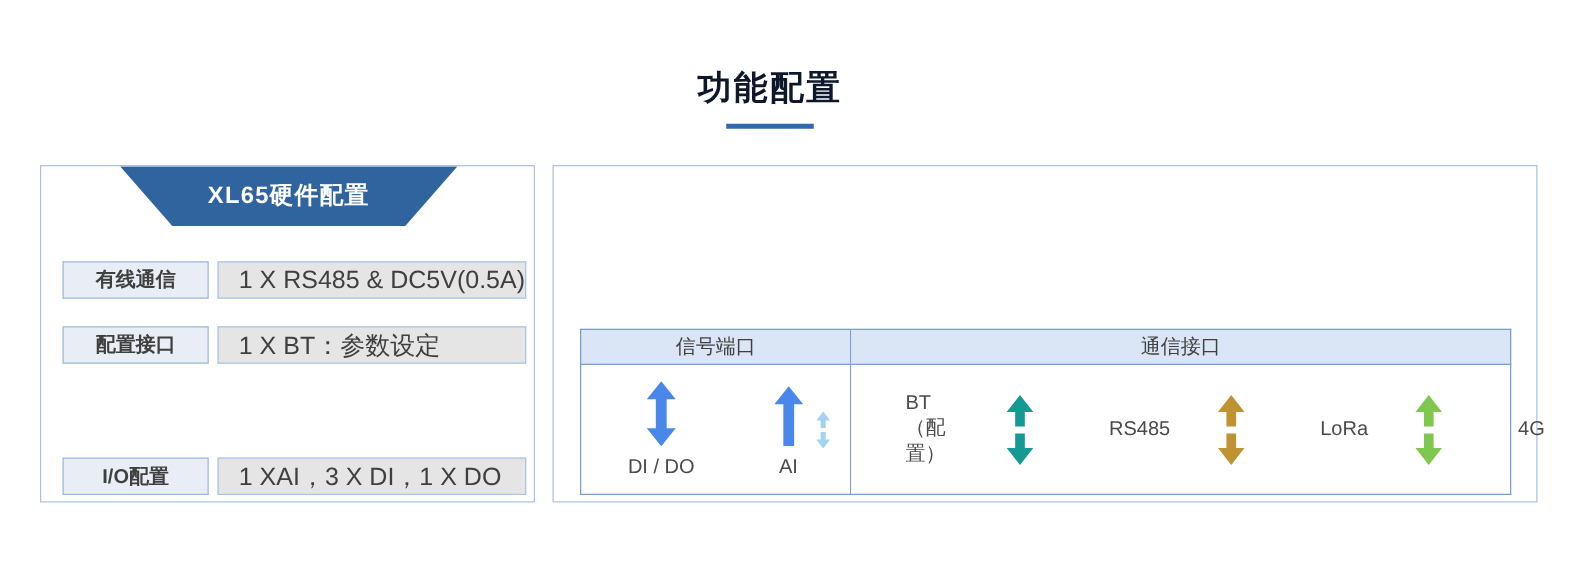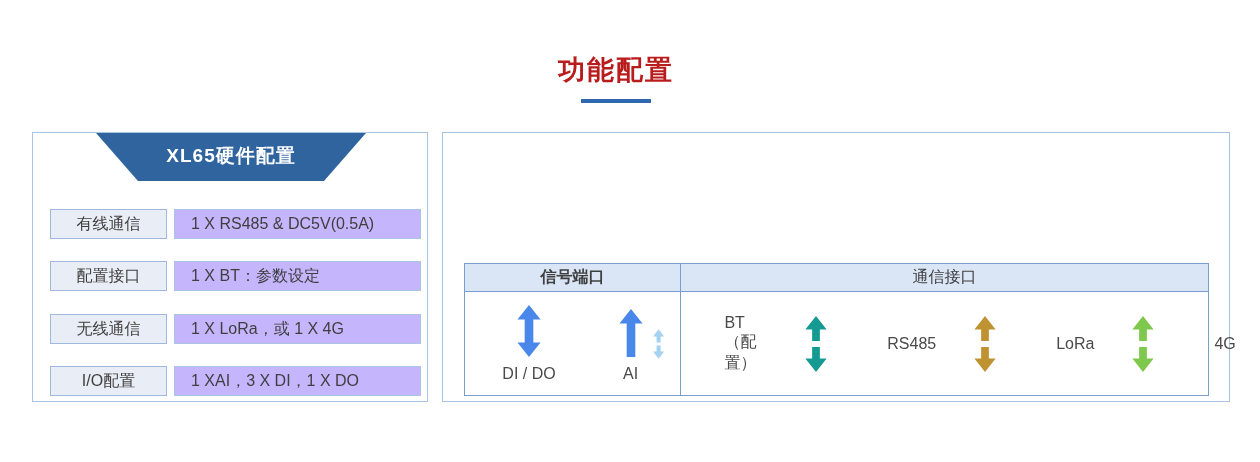--- a/index.html
+++ b/index.html
@@ -1,55 +1,55 @@
 <!DOCTYPE html>
 <html><head>
 <meta charset="utf-8">
 <style>
   * { margin:0; padding:0; box-sizing:border-box; }
   html,body { width:1260px; height:462px; background:#ffffff; overflow:hidden; }
   body { font-family:"Liberation Sans","DejaVu Sans",sans-serif; color:#3f3f3f; position:relative; }
 
   
   .title-wrap { position:absolute; top:52px; left:0; width:1232px; text-align:center; }
-  .page-title { font-size:27px; font-weight:bold; color:#b91c1c; letter-spacing:2px; }
+  .page-title { font-size:27px; font-weight:bold; color:#0f172a; letter-spacing:2px; }
   .title-underline { width:70px; height:4px; margin:11px auto 0; background:#2e68ae; }
 
   
   .panel { position:absolute; top:132px; height:270px; background:#ffffff; border:1px solid #aac4e4; }
   .panel-left  { left:32px;  width:396px; }
   .panel-right { left:442px; width:788px; }
 
   
   .trapezoid { position:absolute; top:0; height:48px; background:#2f649f;
                clip-path:polygon(0 0, 100% 0, calc(100% - 42px) 100%, 42px 100%);
                display:flex; align-items:center; justify-content:center; }
   .panel-left  .trapezoid { left:63px;  width:270px; }
   .panel-right .trapezoid { left:254px; width:280px; }
   .trapezoid span { color:#ffffff; font-size:19px; font-weight:bold; letter-spacing:1px; padding-bottom:2px; }
 
   
   .hw-row { position:absolute; left:17px; height:30px; display:flex; }
   .hw-row.r0 { top:76px; } .hw-row.r1 { top:128px; } .hw-row.r2 { top:181px; } .hw-row.r3 { top:233px; }
   .hw-label { width:117px; height:30px; background:#e9edf5; border:1px solid #9fb9de;
-              display:flex; align-items:center; justify-content:center; font-size:16px; }
-  .hw-value { width:247px; height:30px; margin-left:7px; background:#c4b5fd; border:1px solid #aac4e4;
-              display:flex; align-items:center; padding-left:16px; font-size:16px; }
+              display:flex; align-items:center; justify-content:center; font-size:16px;font-weight:bold; }
+  .hw-value { width:247px; height:30px; margin-left:7px; background:#e5e5e5; border:1px solid #aac4e4;
+              display:flex; align-items:center; padding-left:16px; font-size:20px; }
 
   
   .protocol-bar { position:absolute; left:21px; top:79px; width:745px; height:29px;
                   background:#dae5f6; border:1px solid #7b9cd0;
                   display:flex; align-items:center; justify-content:center; font-size:16px; color:#3f3f3f; }
 
   
   .diag-table { position:absolute; left:21px; top:130px; width:745px; }
   .diag-head { display:flex; }
   .diag-th { height:29px; background:#dae5f6; border:1px solid #7b9cd0;
              display:flex; align-items:center; justify-content:center; font-size:16px; }
-  .diag-th.signal { width:217px;font-weight:bold; }
+  .diag-th.signal { width:217px; }
   .diag-th.comm   { width:528px; border-left:none; }
   .diag-body { display:flex; }
   .diag-td { height:104px; background:#ffffff; border:1px solid #7b9cd0; border-top:none; }
   .diag-td.signal { width:217px; display:flex; align-items:flex-end; justify-content:center; gap:63px; padding-bottom:12px; }
   .diag-td.comm   { width:528px; border-left:none; display:flex; align-items:center; justify-content:center; gap:38px; }
 
   .port-item { display:flex; flex-direction:column; align-items:center; }
   .port-item .lbl { margin-top:8px; font-size:16px; color:#4a4a4a; }
   .comm-item { display:flex; align-items:center; gap:12px; }
   .comm-item .lbl { font-size:16px; color:#4a4a4a;margin-left:48px; }
@@ -68,24 +68,20 @@
     <span>XL65硬件配置</span>
   </div>
 
   <div class="hw-row r0">
     <div class="hw-label">有线通信</div>
     <div class="hw-value">1 X RS485 &amp; DC5V(0.5A)</div>
   </div>
   <div class="hw-row r1">
     <div class="hw-label">配置接口</div>
     <div class="hw-value">1 X BT：参数设定</div>
-  </div>
-  <div class="hw-row r2">
-    <div class="hw-label">无线通信</div>
-    <div class="hw-value">1 X LoRa，或 1 X 4G</div>
   </div>
   <div class="hw-row r3">
     <div class="hw-label">I/O配置</div>
     <div class="hw-value">1 XAI，3 X DI，1 X DO</div>
   </div>
 </div>
 
 <div class="panel panel-right">
 
 

